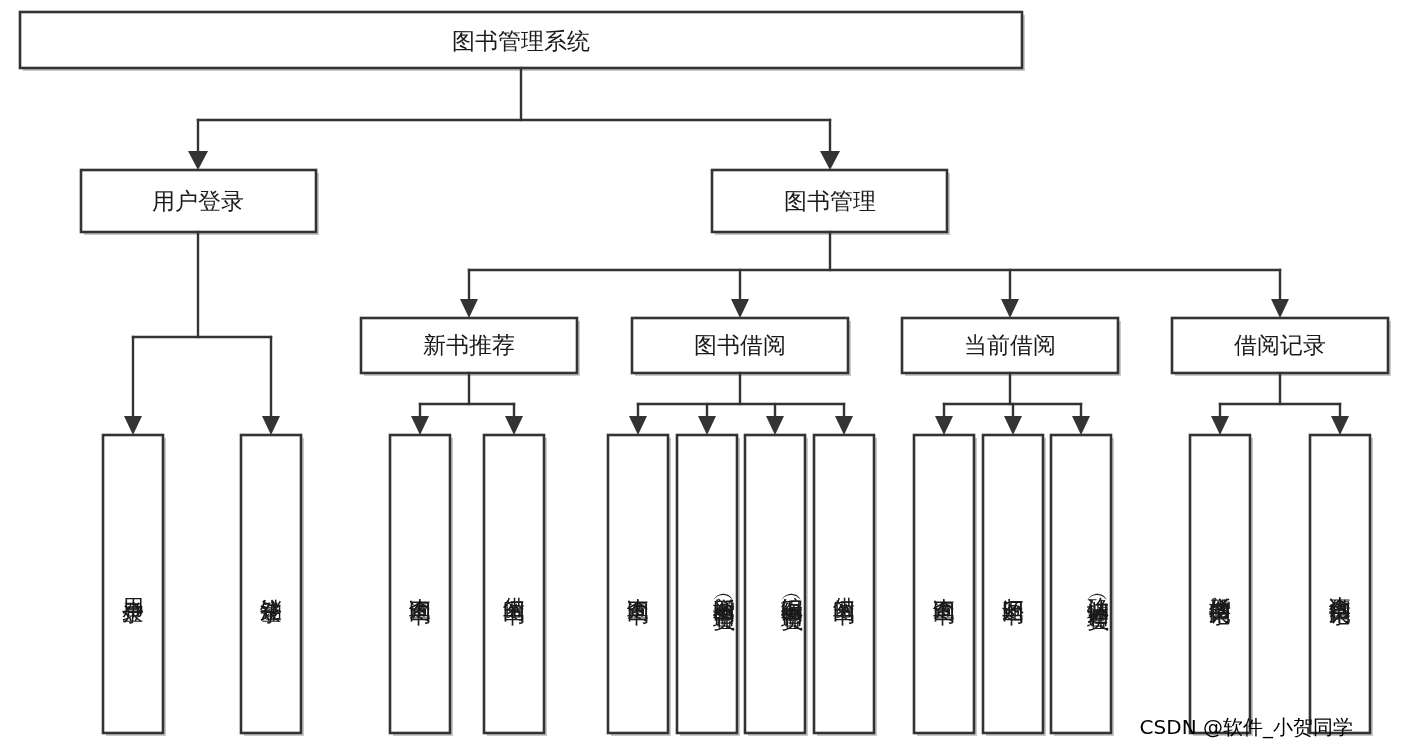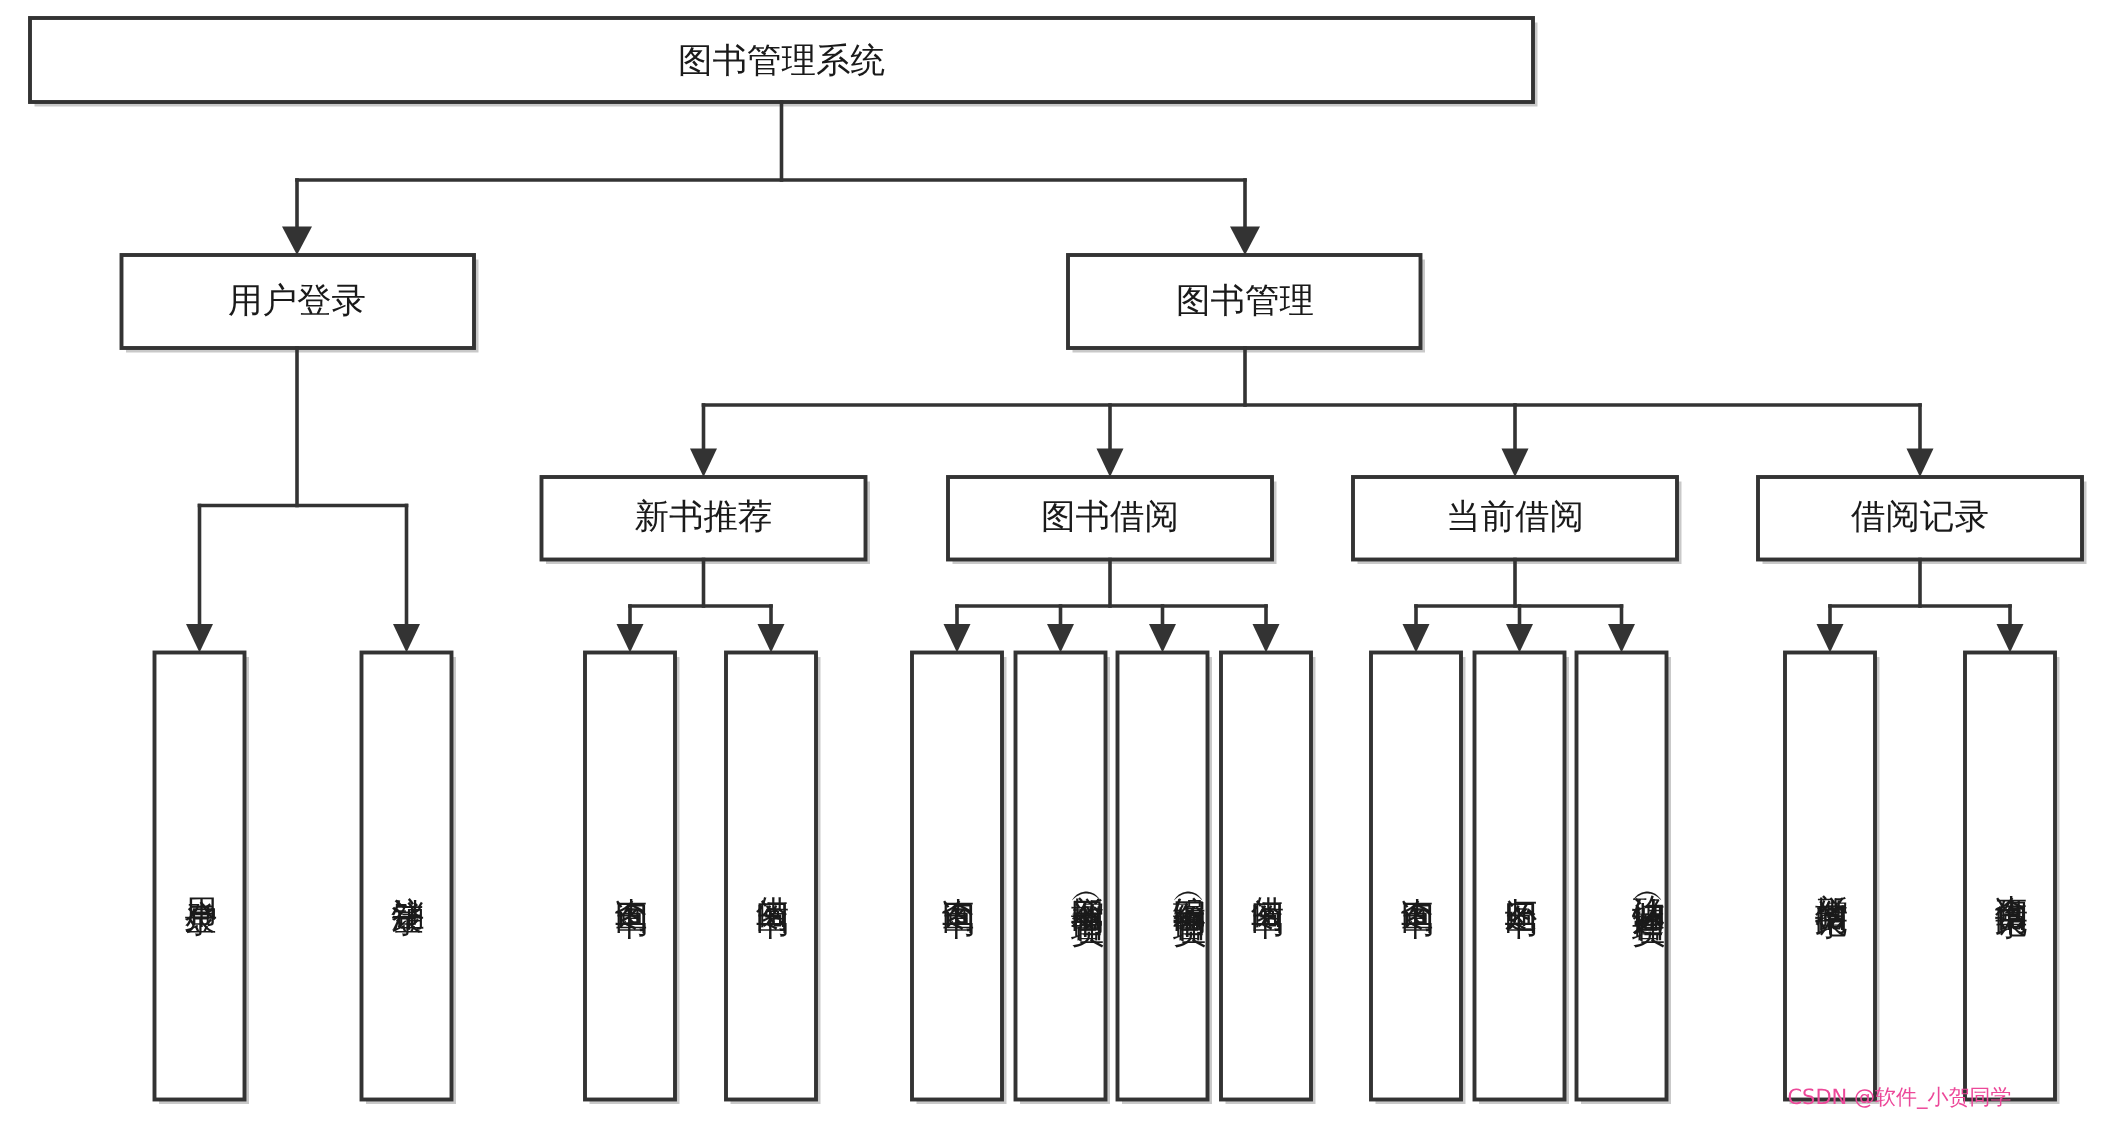--- a/index.html
+++ b/index.html
@@ -65,25 +65,25 @@
     align-items: flex-start;
     justify-content: center;
     white-space: nowrap;
     pointer-events: none;
   }
   .leaf-label.centered {
     align-items: center;
   }
   #watermark {
     position: absolute;
-    right: 14px;
+    right: 2px;
     bottom: 6px;
     font-family: "DejaVu Sans", "Liberation Sans", sans-serif;
-    font-size: 14px;
-    color: #ec4899;
+    font-size: 20px;
+    color: #000000;
     white-space: nowrap;
     user-select: none;
   }
 </style>
 </head>
 <body>
 
 <div id="diagram-root">
 
   <svg id="flowchart" viewBox="0 0 1405 747">

